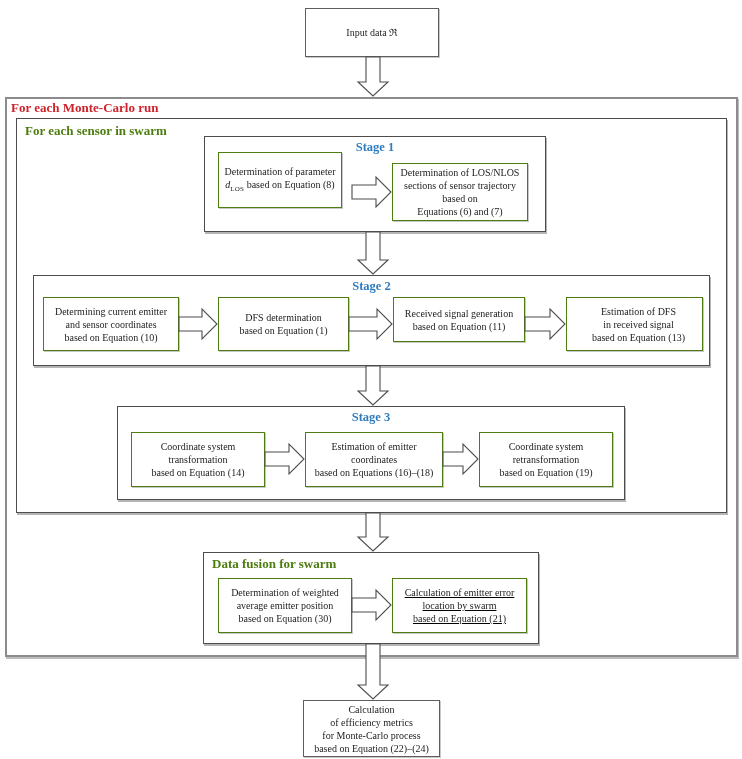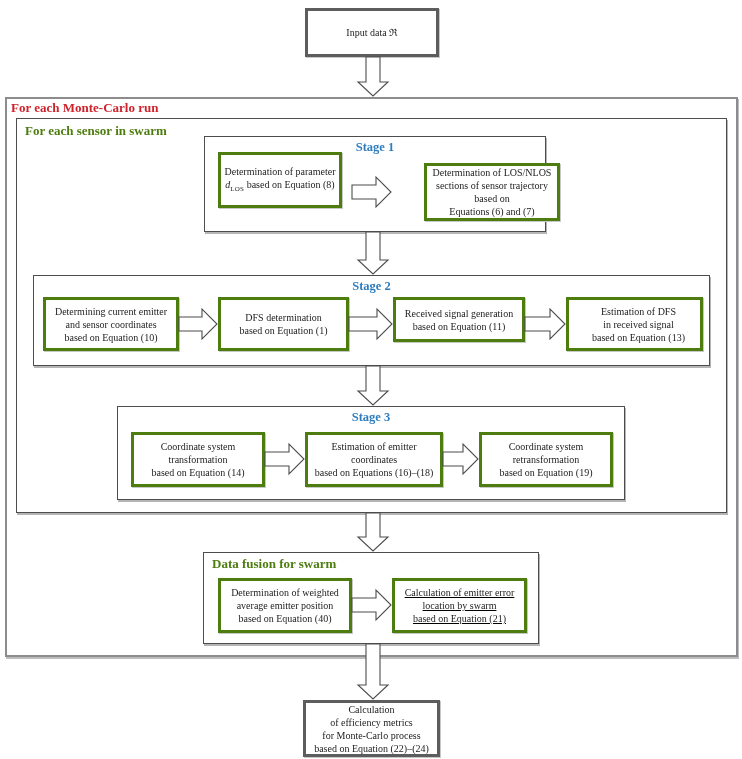--- a/index.html
+++ b/index.html
@@ -1,19 +1,19 @@
 <!DOCTYPE html>
 <html><head>
 <meta charset="utf-8">
 <style>
   html,body{margin:0;padding:0;background:#ffffff;}
   .canvas{position:relative;width:742px;height:759px;background:#ffffff;overflow:hidden;
           font-family:"Liberation Serif","DejaVu Serif",serif;}
-  .node{position:absolute;border:3px solid #4d7c0f;background:#ffffff;
-        display:flex;flex-direction:column;align-items:center;justify-content:center;
+  .node{position:absolute;border:1px solid #4d7c0f;background:#ffffff;
+        display:flex;flex-direction:column;justify-content:center;
         text-align:center;box-shadow:1px 1px 0 #c8c8c8;box-sizing:border-box;}
   .btext{font-size:10px;line-height:13px;color:#1c1c1c;white-space:pre-line;}
   .container{position:absolute;border:1px solid #4d4d4d;box-sizing:border-box;
              box-shadow:1px 2px 0 #b5b5b5;background:transparent;}
   .outerloop{position:absolute;border:2px solid #8c8c8c;box-sizing:border-box;
              box-shadow:1px 2px 0 #bdbdbd;background:transparent;}
   .ctitle{position:absolute;left:0;right:0;top:3px;text-align:center;
           font-weight:bold;font-size:12.5px;color:#2e7cbe;}
   .looplabel{position:absolute;font-weight:bold;font-size:13px;}
   .red{color:#cf232b;}
@@ -37,21 +37,21 @@
 
   <div class="container" style="left:16px;top:118px;width:711px;height:395px;"></div>
   <span class="looplabel green" style="left:25px;top:123px;">For each sensor in swarm</span>
 
   <div class="container" style="left:204px;top:136px;width:342px;height:96px;">
     <div class="ctitle">Stage 1</div>
   </div>
   <div class="node" style="left:218px;top:152px;width:124px;height:56px;">
     <div class="btext"><span>Determination of parameter</span><br><i class="var">d</i><sub class="los">LOS</sub><span> based on Equation (8)</span></div>
   </div>
-  <div class="node" style="left:392px;top:163px;width:136px;height:58px;margin-left:32px;">
+  <div class="node" style="left:392px;top:163px;width:136px;height:58px;">
     <div class="btext">Determination of LOS/NLOS
 sections of sensor trajectory
 based on
 Equations (6) and (7)</div>
   </div>
 
   <div class="container" style="left:33px;top:275px;width:677px;height:91px;">
     <div class="ctitle">Stage 2</div>
   </div>
   <div class="node" style="left:43px;top:297px;width:136px;height:54px;">
@@ -90,21 +90,21 @@
     <div class="btext">Coordinate system
 retransformation
 based on Equation (19)</div>
   </div>
 
   <div class="container" style="left:203px;top:552px;width:336px;height:92px;"></div>
   <span class="looplabel green" style="left:212px;top:556px;">Data fusion for swarm</span>
   <div class="node" style="left:218px;top:578px;width:134px;height:55px;">
     <div class="btext">Determination of weighted
 average emitter position
-based on Equation (40)</div>
+based on Equation (30)</div>
   </div>
   <div class="node" style="left:392px;top:578px;width:135px;height:55px;text-decoration:underline;">
     <div class="btext">Calculation of emitter error
 location by swarm
 based on Equation (21)</div>
   </div>
 
   <div class="node" style="left:303px;top:700px;width:137px;height:57px;border-color:#5d5d5d;">
     <div class="btext">Calculation
 of efficiency metrics

